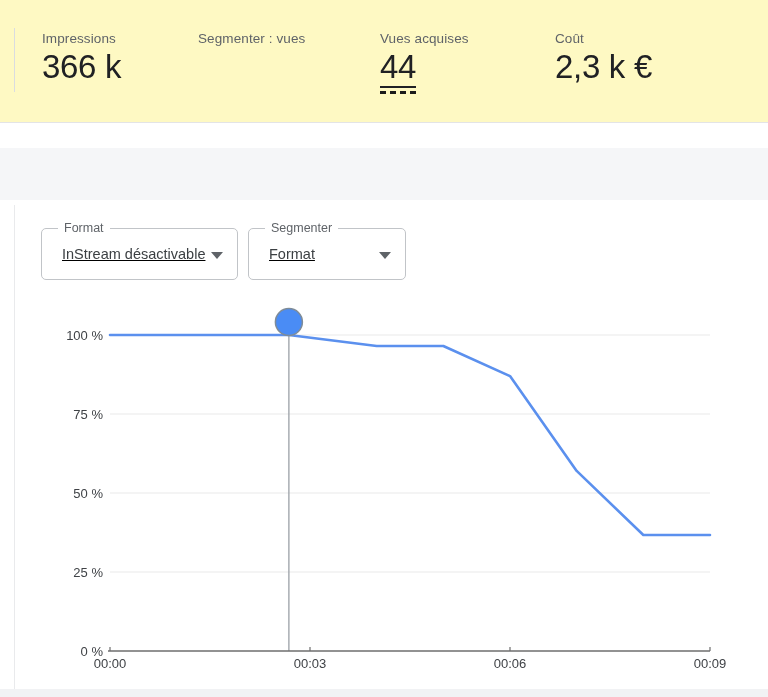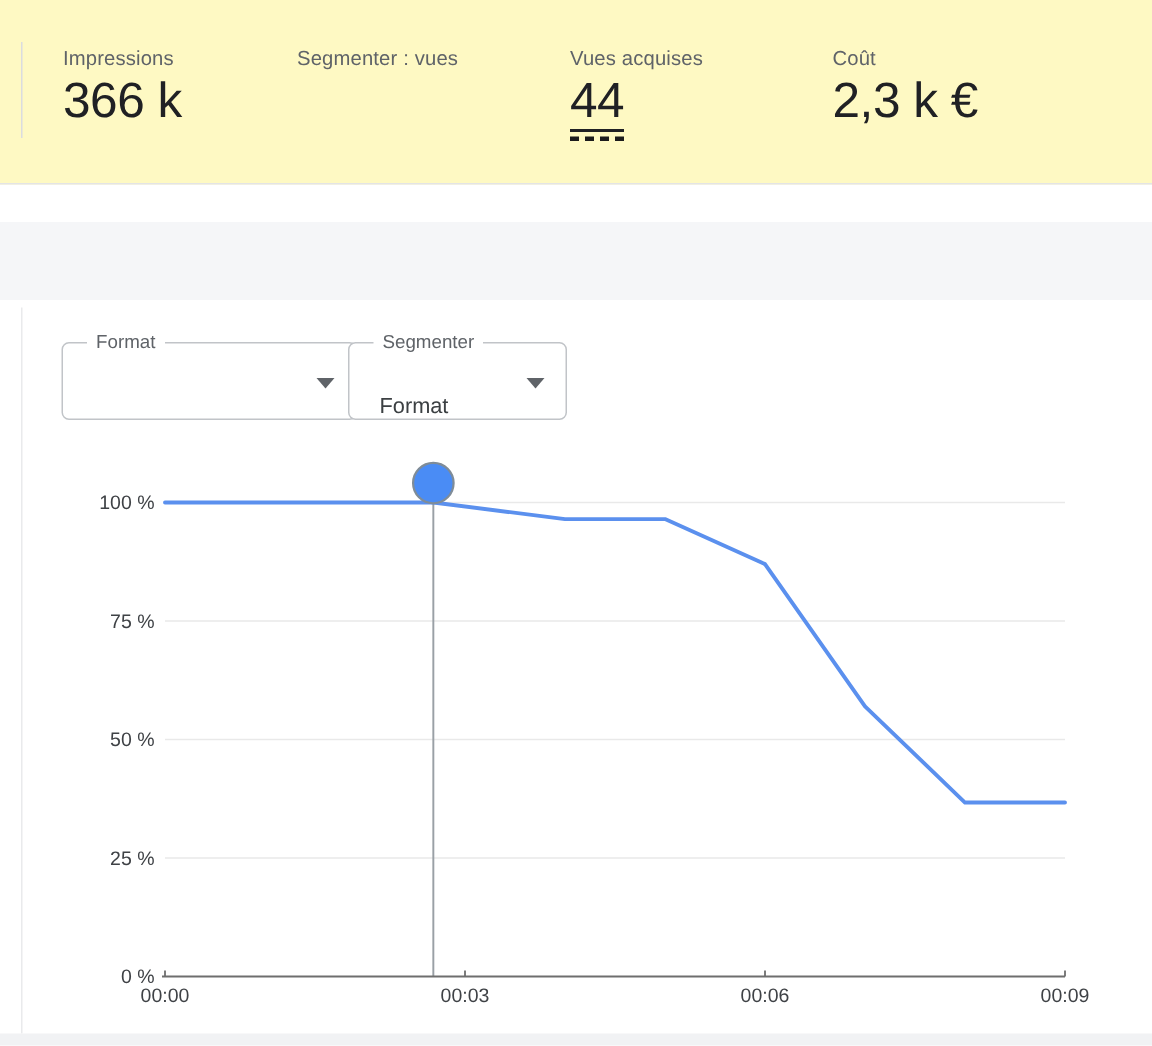--- a/index.html
+++ b/index.html
@@ -22,34 +22,34 @@
   .dashbar{height:3px;margin-top:3px;background:repeating-linear-gradient(to right,#1c1c1c 0 6px,transparent 6px 10px);}
 
   
   .band-gray{left:0;top:148px;width:768px;height:52px;background:#f5f6f8;}
   .card-left-border{left:14px;top:205px;width:1px;height:484px;background:#e9eaec;}
   .bottom-strip{left:0;top:689px;width:768px;height:8px;background:#f1f2f4;}
 
   
   .select{
     height:52px;border:1px solid #c1c4c8;border-radius:5px;background:#fff;
-    display:flex;align-items:flex-end;box-sizing:border-box;cursor:pointer;
+    display:flex;align-items:center;box-sizing:border-box;cursor:pointer;text-decoration:underline;
   }
   .select .floating-label{
     position:absolute;top:-9px;left:16px;background:#ffffff;padding:0 6px;
     font-size:12.5px;color:#5f6368;line-height:16px;white-space:nowrap;
   }
   .select .sel-value{font-size:14.5px;color:#3c4043;padding-left:20px;white-space:nowrap;}
   .select .arrow{
     position:absolute;right:14px;top:23px;width:0;height:0;
     border-left:6px solid transparent;border-right:6px solid transparent;
     border-top:7px solid #5f6368;
   }
   .sel-format{left:41px;top:228px;width:197px;}
-  .sel-segment{left:232px;top:228px;width:146px;}
+  .sel-segment{left:248px;top:228px;width:158px;}
 
   
   .chart-wrap{left:0;top:300px;width:768px;height:397px;}
   .chart-tick{font-family:"Liberation Sans",sans-serif;font-size:13px;fill:#3f4246;}
 </style>
 </head>
 <body>
 
 <div>
 
@@ -76,20 +76,21 @@
       <div class="metric-value"><span class="val">2,3 k €</span></div>
     </div>
   </div>
 
   <div class="abs band-gray"></div>
 
   <div class="abs card-left-border"></div>
 
   <div class="abs select sel-format" role="combobox">
     <span class="floating-label">Format</span>
+    <span class="sel-value">InStream désactivable</span>
     <span class="arrow"></span>
   </div>
 
   <div class="abs select sel-segment" role="combobox">
     <span class="floating-label">Segmenter</span>
     <span class="sel-value">Format</span>
     <span class="arrow"></span>
   </div>
 
   <svg class="abs chart-wrap" viewBox="0 300 768 397" width="768" height="397" xmlns="http://www.w3.org/2000/svg">

